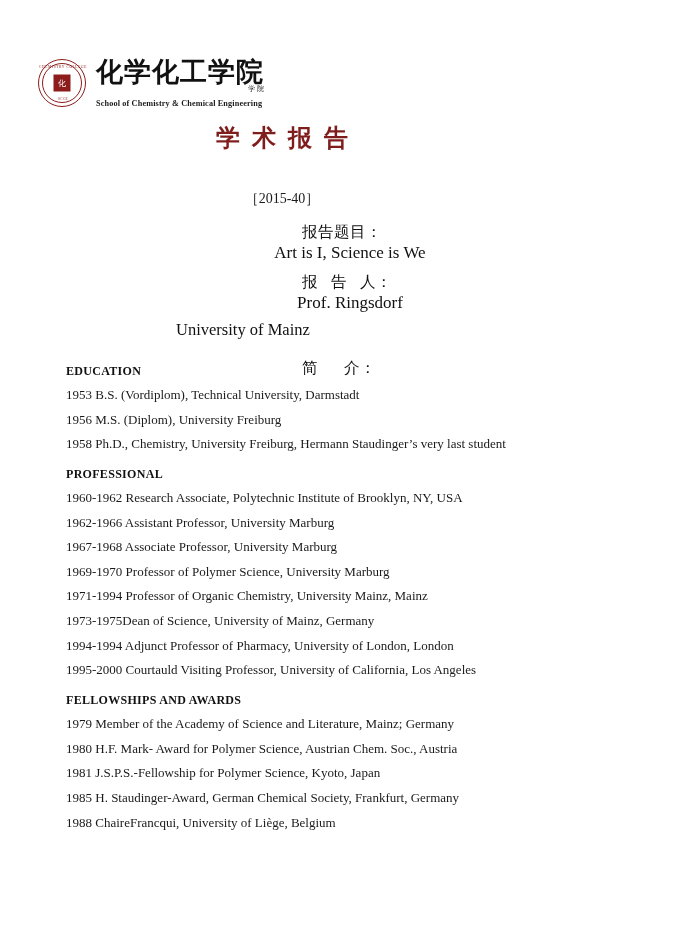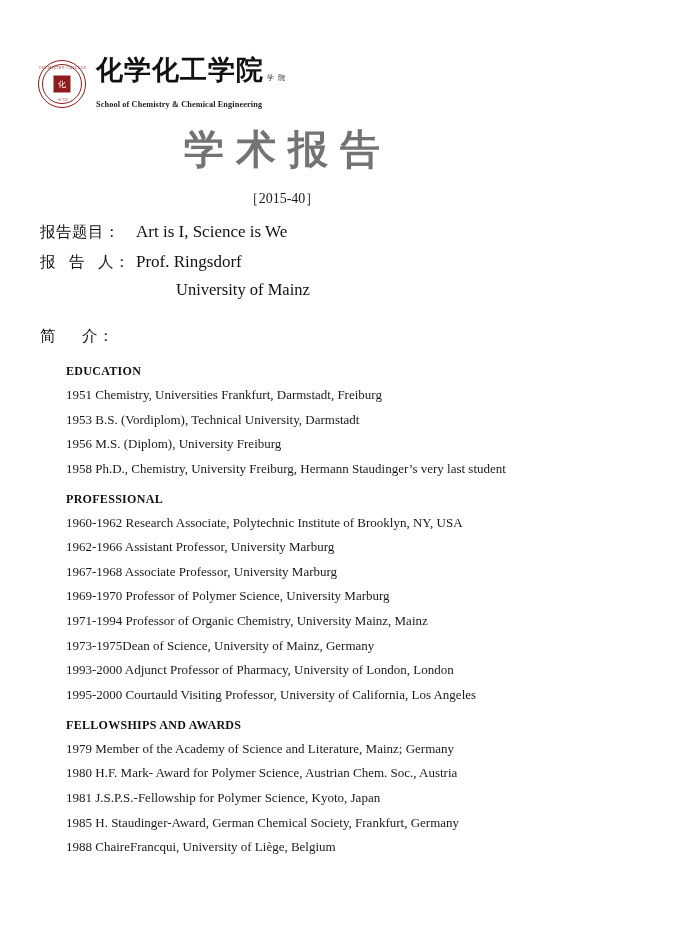--- a/index.html
+++ b/index.html
@@ -86,57 +86,58 @@
   .lh-text {
     display: flex;
     flex-direction: column;
     justify-content: center;
   }
   .lh-cn {
     font-size: 27px;
     font-weight: 700;
     letter-spacing: 1px;
     color: #111111;
-    font-family: Liberation Mono, monospace;
+    font-family: Liberation Serif, serif;
     line-height: 1.05;
     display: flex;
     align-items: flex-end;
+    flex-direction: column;
   }
   .lh-cn-sub {
     font-size: 7px;
     font-weight: 400;
     letter-spacing: 0;
     margin-left: 3px;
     margin-bottom: 4px;
     line-height: 1.1;
     color: #222222;
     white-space: nowrap;
   }
   .lh-en {
     font-size: 8.2px;
     font-weight: 700;
     letter-spacing: 0.15px;
     color: #1a1a1a;
     font-family: "Liberation Serif", serif;
-    margin-top: 14px;
+    margin-top: 1px;
   }
 
   
   .doc-title {
     position: absolute;
     left: 0;
     top: 122px;
     width: 564px;
     text-align: center;
     font-family: "DejaVu Sans", sans-serif;
     font-weight: 700;
-    font-size: 40px;
+    font-size: 24px;
     letter-spacing: 12px;
     text-indent: 12px;
-    color: #737373;
+    color: #7f1d1d;
   }
   .doc-number {
     position: absolute;
     left: 0;
     top: 190px;
     width: 564px;
     text-align: center;
     font-size: 14px;
     color: #1a1a1a;
     font-family: "Liberation Serif", serif;
@@ -144,23 +145,24 @@
 
   
   .fields {
     position: absolute;
     left: 40px;
     top: 222px;
     width: 620px;
   }
   .field-row {
     display: flex;
-    align-items: flex-start;
+    align-items: center;
     margin-bottom: 9px;
     font-size: 16px;
+    flex-direction: column;
   }
   .field-label {
     flex: 0 0 auto;
     width: 96px;
     font-family: "DejaVu Sans", sans-serif;
     font-size: 15.5px;
     color: #111111;
     letter-spacing: 0.5px;
   }
   .field-label .sp {
@@ -171,21 +173,21 @@
     font-family: "Liberation Serif", serif;
     font-size: 17px;
     color: #111111;
   }
   .field-value-indent {
     margin-left: 96px;
     font-family: "Liberation Serif", serif;
     font-size: 16.5px;
     color: #111111;
     margin-top: -2px;
-    margin-bottom: 26px;
+    margin-bottom: 18px;
     padding-left: 40px;
   }
   .intro-label {
     font-family: "DejaVu Sans", sans-serif;
     font-size: 15.5px;
     color: #111111;
     letter-spacing: 0.5px;
     margin-top: 14px;
   }
 
@@ -261,35 +263,34 @@
         <span>简</span><span class="sp"></span><span class="sp"></span><span>介</span><span>：</span>
       </div>
     </div>
 
   </div>
 
   <div class="sections">
 
     <div class="section">
       <div class="section-heading">EDUCATION</div>
-      <div class="entry">1951 Chemistry, Universities Frankfurt, Darmstadt, Freiburg</div>
       <div class="entry">1953 B.S. (Vordiplom), Technical University, Darmstadt</div>
       <div class="entry">1956 M.S. (Diplom), University Freiburg</div>
       <div class="entry">1958 Ph.D., Chemistry, University Freiburg, Hermann Staudinger’s very last student</div>
     </div>
 
     <div class="section">
       <div class="section-heading">PROFESSIONAL</div>
       <div class="entry">1960-1962 Research Associate, Polytechnic Institute of Brooklyn, NY, USA</div>
       <div class="entry">1962-1966 Assistant Professor, University Marburg</div>
       <div class="entry">1967-1968 Associate Professor, University Marburg</div>
       <div class="entry">1969-1970 Professor of Polymer Science, University Marburg</div>
       <div class="entry">1971-1994 Professor of Organic Chemistry, University Mainz, Mainz</div>
       <div class="entry">1973-1975Dean of Science, University of Mainz, Germany</div>
-      <div class="entry">1993-2000 Adjunct Professor of Pharmacy, University of London, London</div>
+      <div class="entry">1994-1994 Adjunct Professor of Pharmacy, University of London, London</div>
       <div class="entry">1995-2000 Courtauld Visiting Professor, University of California, Los Angeles</div>
     </div>
 
     <div class="section">
       <div class="section-heading">FELLOWSHIPS AND AWARDS</div>
       <div class="entry">1979 Member of the Academy of Science and Literature, Mainz; Germany</div>
       <div class="entry">1980 H.F. Mark- Award for Polymer Science, Austrian Chem. Soc., Austria</div>
       <div class="entry">1981 J.S.P.S.-Fellowship for Polymer Science, Kyoto, Japan</div>
       <div class="entry">1985 H. Staudinger-Award, German Chemical Society, Frankfurt, Germany</div>
       <div class="entry">1988 ChaireFrancqui, University of Liège, Belgium</div>

